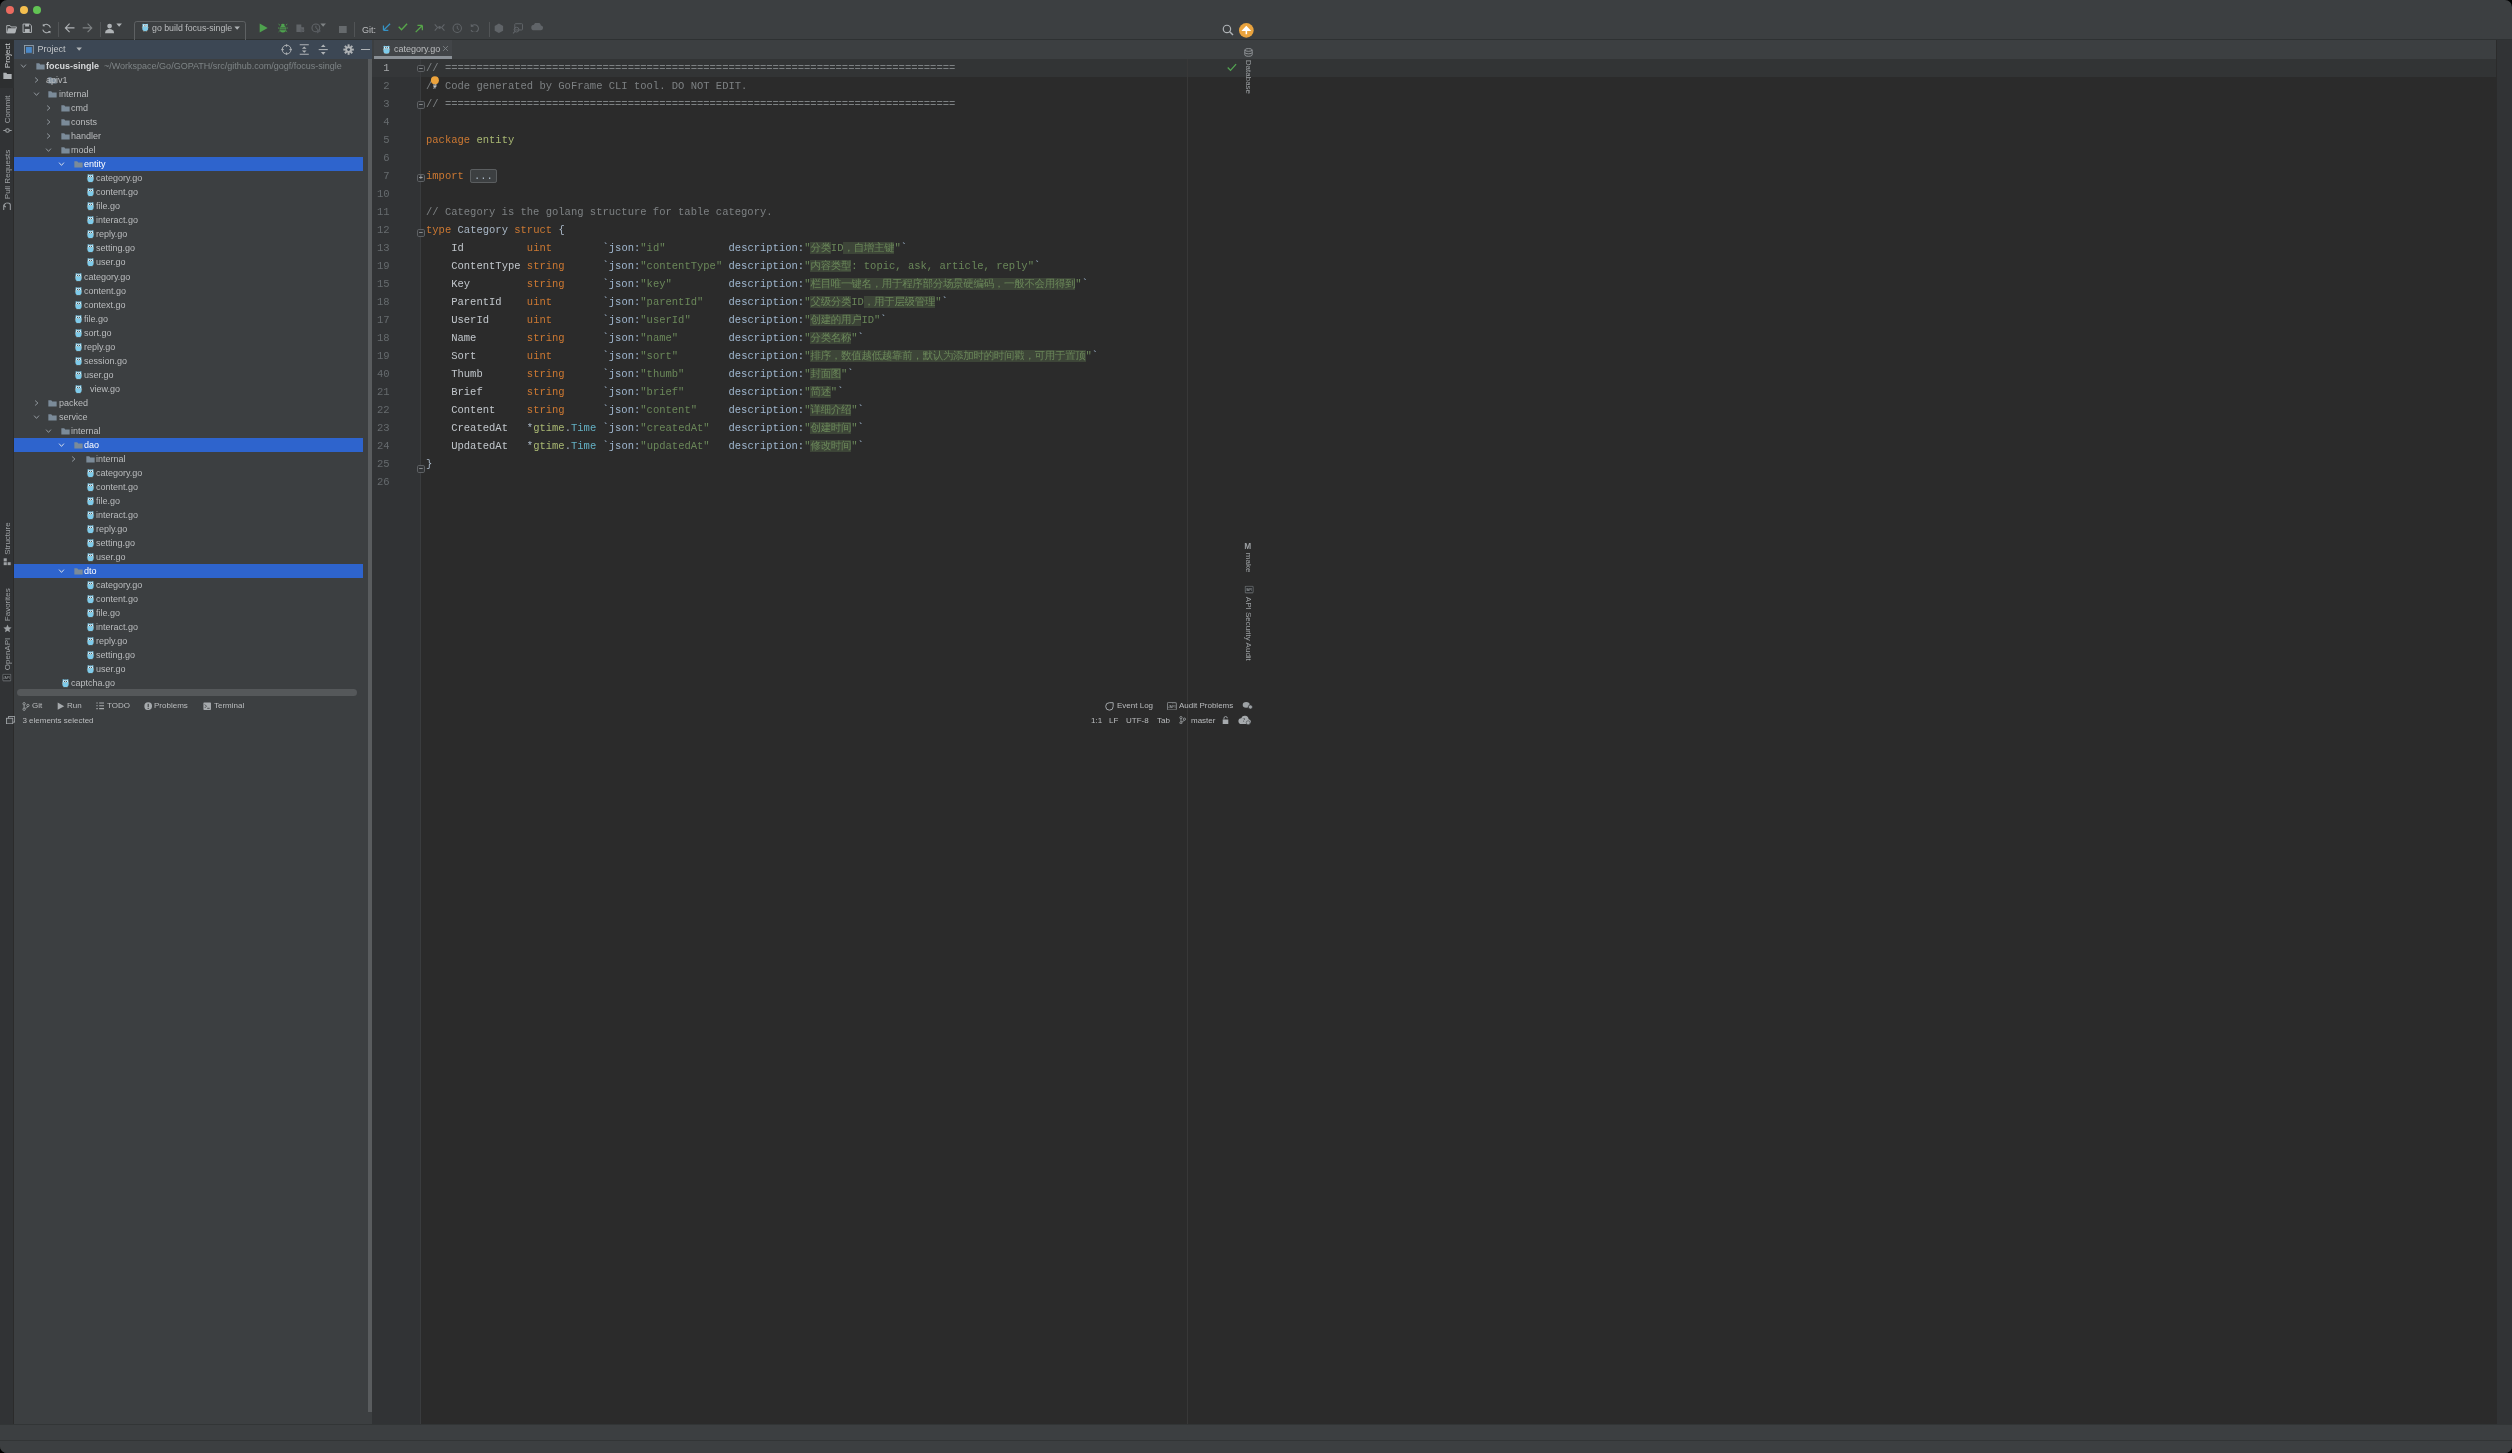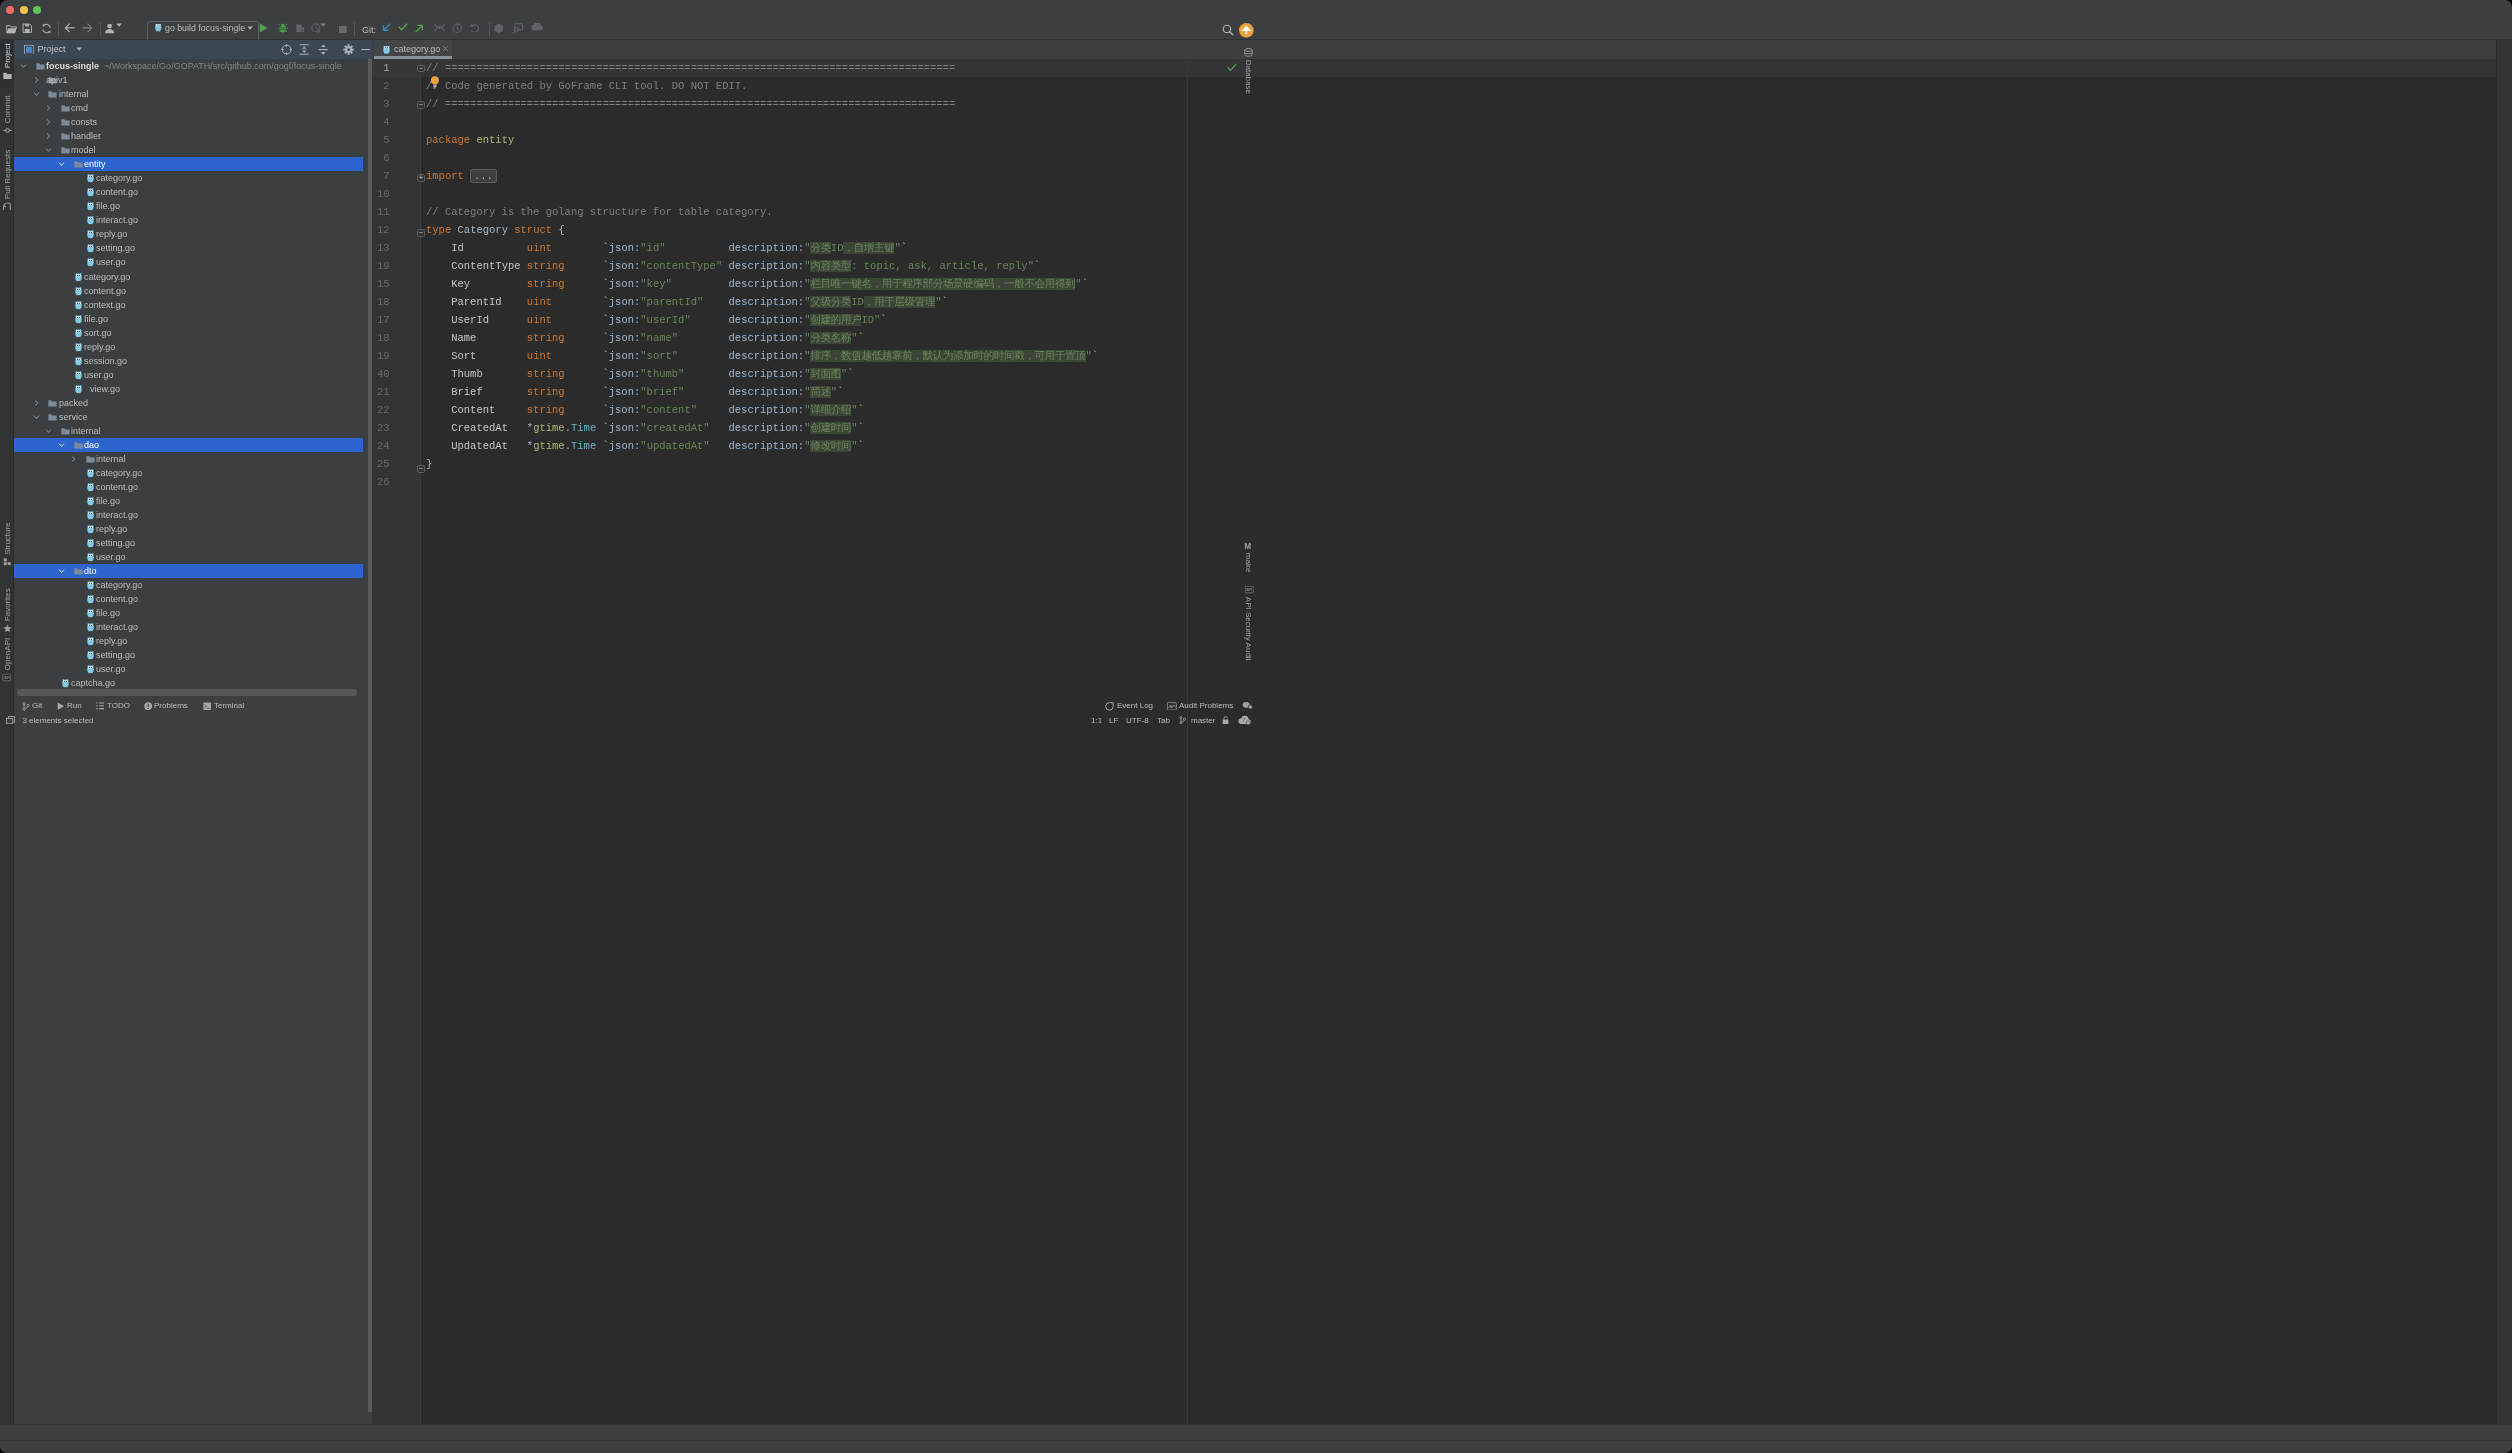--- a/index.html
+++ b/index.html
@@ -184,21 +184,21 @@
         <circle cx="7" cy="7" r="5.2" fill="none" stroke="#AFB3B6" stroke-width="1.7"></circle>
         <path d="M11 11 L15.6 15.6" stroke="#AFB3B6" stroke-width="2"></path>
       </svg>
     </div>
     <div class="abs" style="left:1239px;top:23px;width:14.7px;height:14.7px">
       <svg width="14.7" height="14.7" viewBox="0 0 21 21" style="">
         <circle cx="10.5" cy="10.5" r="10.5" fill="#E9A33E"></circle>
         <path d="M10.5 16 V7 M10.5 5.5 L6 10.2 h9 z" stroke="#fff" stroke-width="2.2" fill="#fff"></path>
       </svg>
     </div>
-  <div class="abs" style="left:147px;top:21px;width:112px;height:24px;border:0.7px solid #5E6163;border-radius:2.8px">
+  <div class="abs" style="left:134px;top:21px;width:112px;height:24px;border:0.7px solid #5E6163;border-radius:2.8px">
 <span class="abs" style="left:5.6px;top:1.4px">
         <svg width="8.4" height="8.4" viewBox="0 0 13 13" style="">
 <ellipse cx="3.4" cy="2.2" rx="1.4" ry="1.2" fill="#7FCBEA"></ellipse>
 <ellipse cx="9.6" cy="2.2" rx="1.4" ry="1.2" fill="#7FCBEA"></ellipse>
 <rect x="2" y="1.6" width="9" height="11" rx="4.2" fill="#7FCBEA"></rect>
 <circle cx="4.7" cy="3.9" r="1.55" fill="#fff"></circle>
           <circle cx="8.3" cy="3.9" r="1.55" fill="#fff"></circle>
 <circle cx="5.1" cy="4.1" r="0.75" fill="#111"></circle>
           <circle cx="7.9" cy="4.1" r="0.75" fill="#111"></circle>
 <ellipse cx="6.5" cy="5.6" rx="0.9" ry="0.6" fill="#C9A67F"></ellipse>

